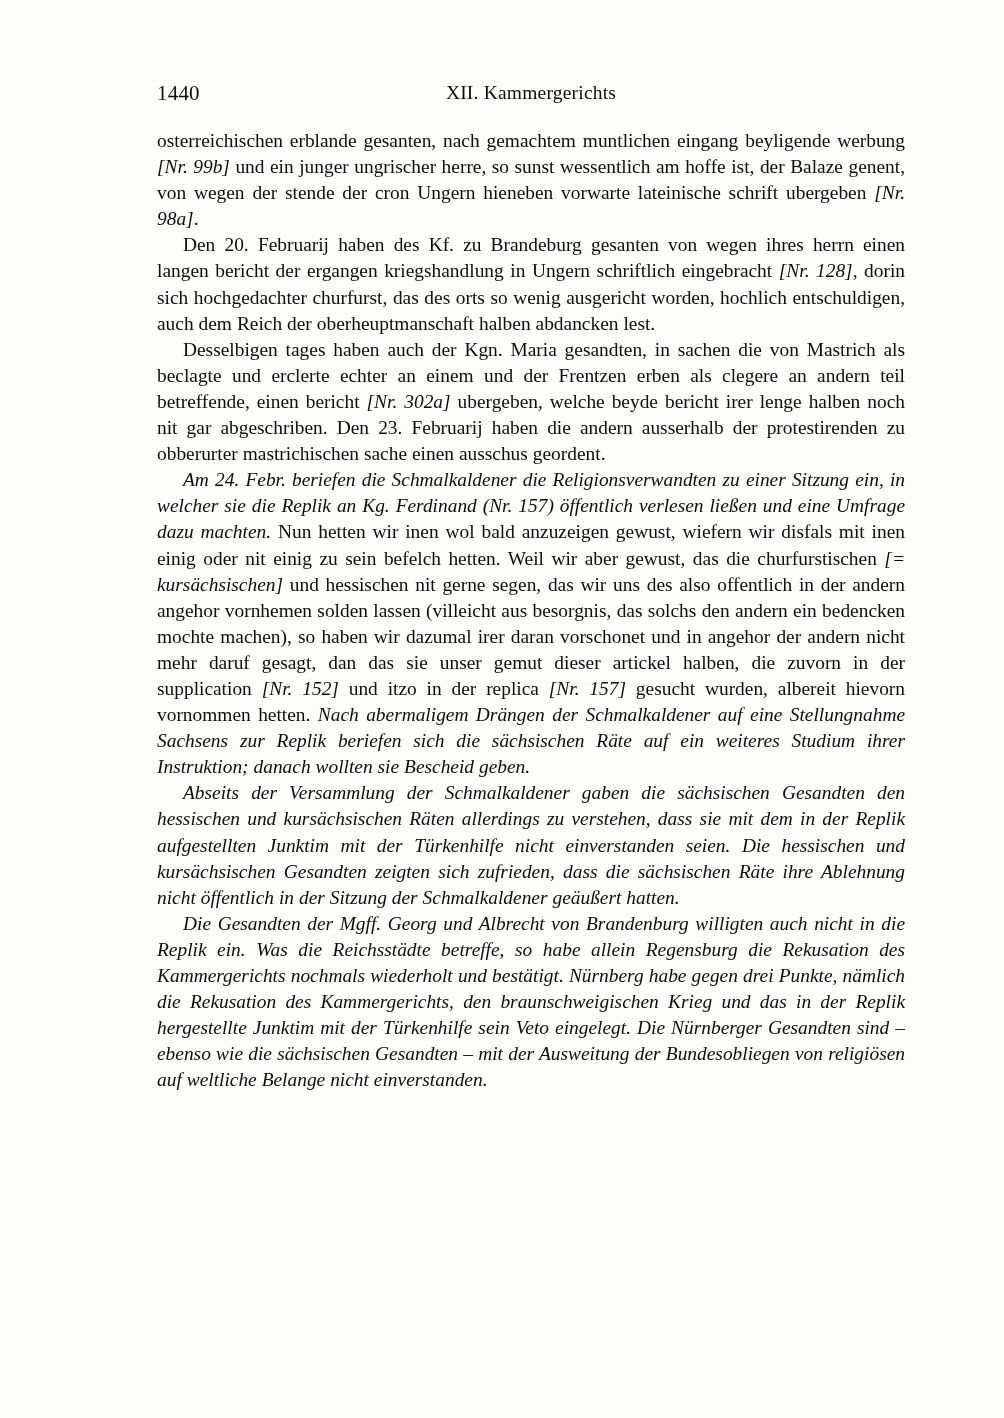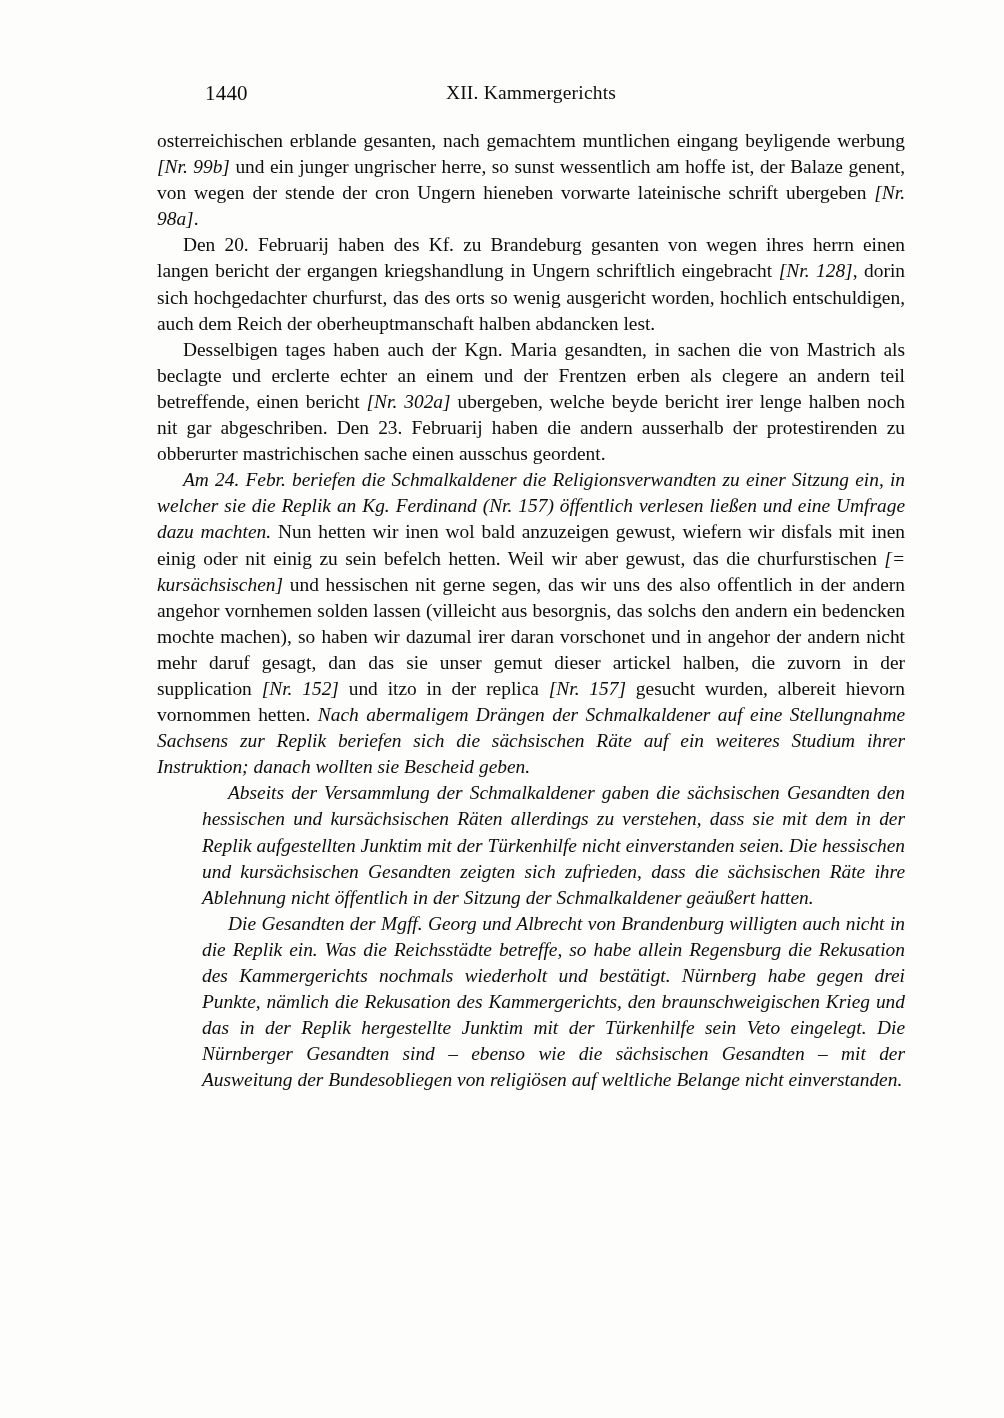--- a/index.html
+++ b/index.html
@@ -31,21 +31,20 @@
     width: 748px;
     height: 28px;
   }
   .folio {
     position: absolute;
     left: 0;
     top: 0;
     font-size: 21px;
     line-height: 28px;
     letter-spacing: 0.2px;
-    margin-left: 48px;
   }
   .head-title {
     position: absolute;
     left: 0;
     top: 0;
     width: 748px;
     text-align: center;
     font-size: 19.5px;
     line-height: 28px;
     letter-spacing: 0.2px;
@@ -67,21 +66,20 @@
     text-justify: inter-word;
     text-indent: 26px;
     hyphens: manual;
     word-spacing: 0.1px;
   }
   p.para.no-indent {
     text-indent: 0;
   }
   p.para.italic {
     font-style: italic;
-    margin-left: 45px;
   }
   .roman { font-style: normal; margin-top: 22px; }
 </style>
 </head>
 <body style="color: rgb(13, 13, 13);">
 
 <div class="page" style="background: rgb(253, 253, 252);">
 
   <div class="running-head">
     <span class="folio">1440</span>

